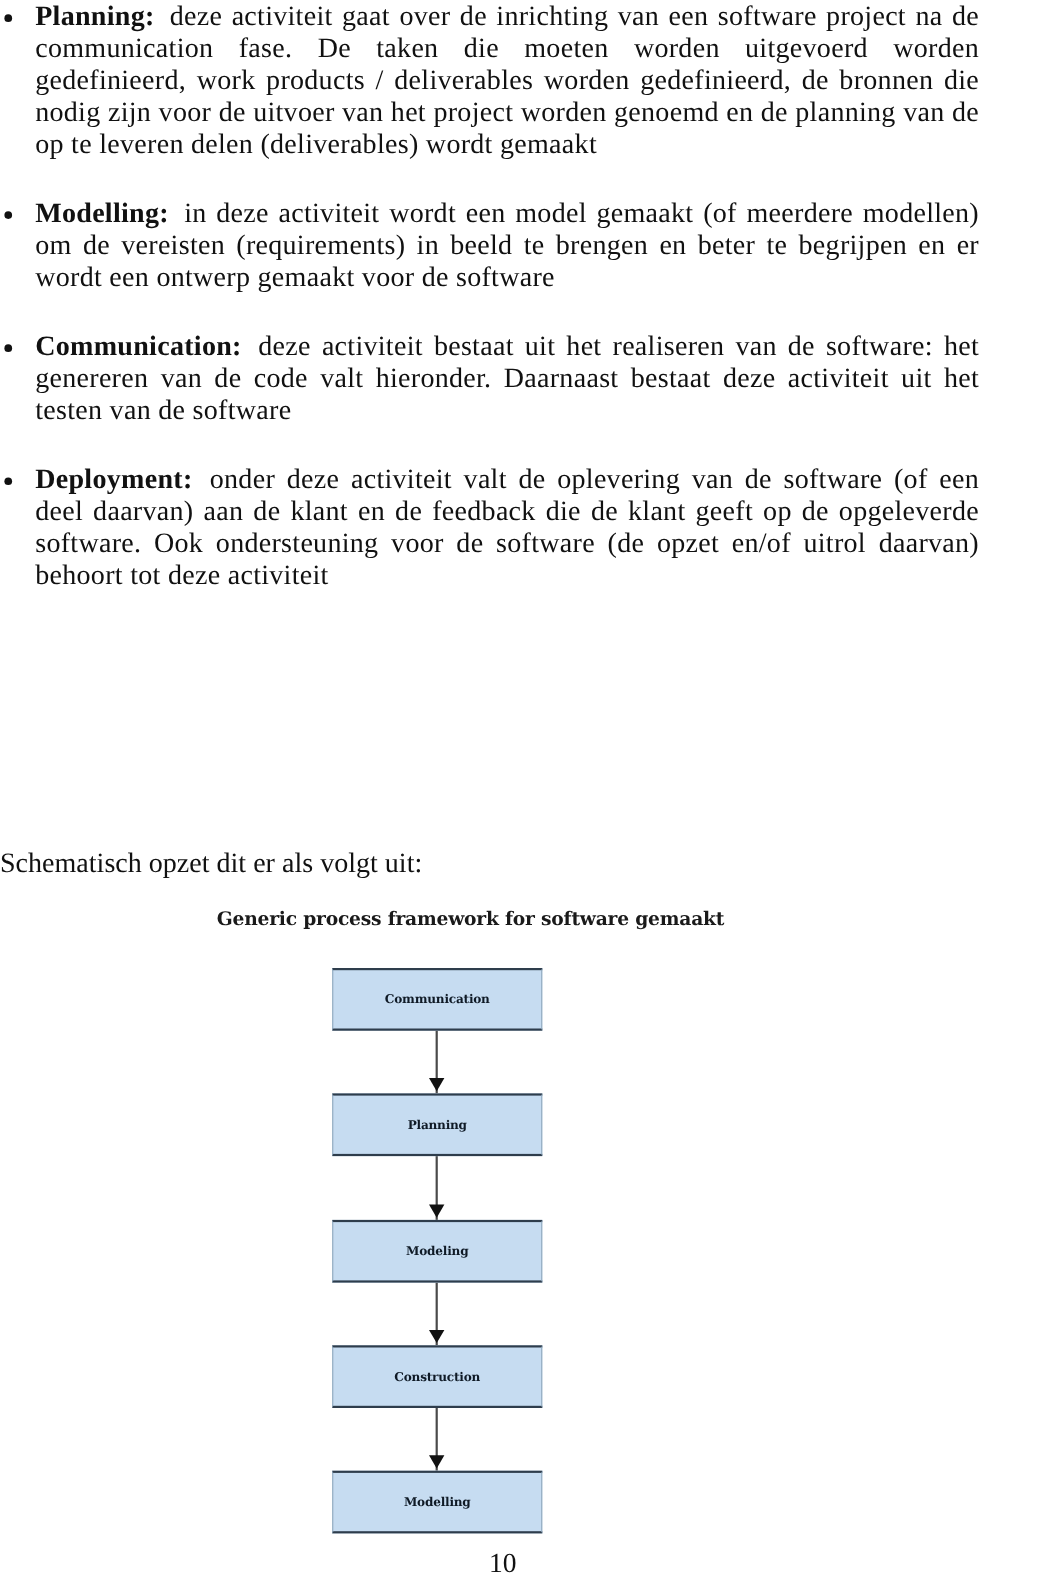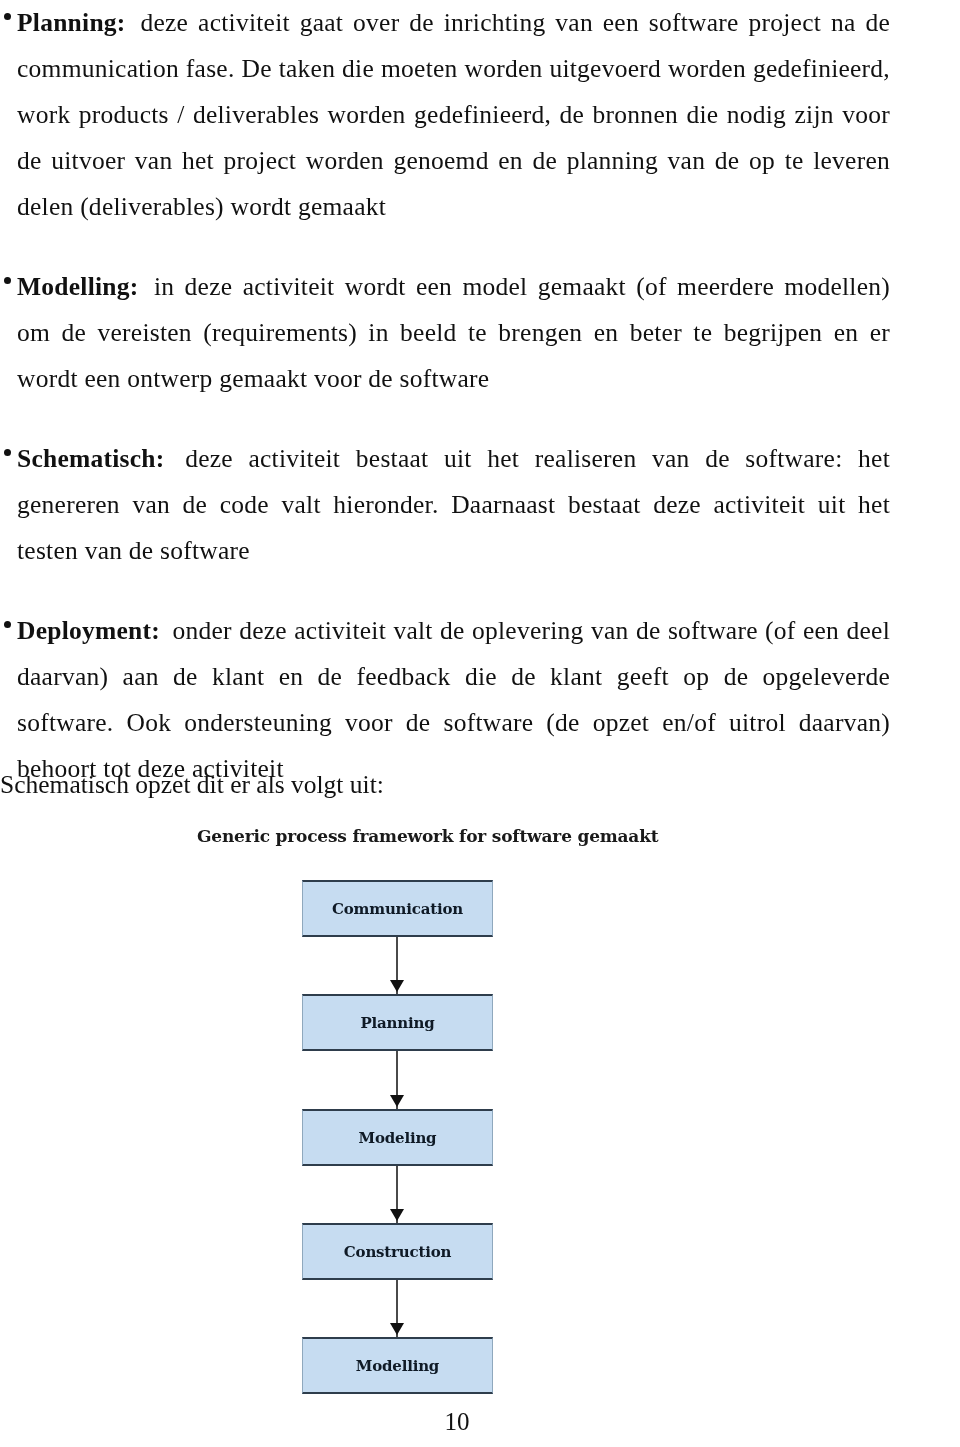--- a/index.html
+++ b/index.html
@@ -28,24 +28,24 @@
   
   .bullets {
     position: absolute;
     left: 0px;
     top: 0px;
     width: 890px;
   }
 
   .bullet-item {
     position: relative;
-    padding-left: 17px;
+    padding-left: 32px;
     margin: 0 0 34px 0;
     font-size: 25.5px;
-    line-height: 46px;
+    line-height: 29px;
     text-align: justify;
     text-justify: inter-word;
     letter-spacing: 0.01em;
   }
   .bullet-item:last-child { margin-bottom: 0; }
 
   .bullet-dot {
     position: absolute;
     left: 4px;
     top: 13px;
@@ -111,21 +111,21 @@
     border-top: 2px solid #2e3d4c;
     border-bottom: 2px solid #2e3d4c;
     display: flex;
     align-items: center;
     justify-content: center;
     z-index: 2;
   }
 
   .node-label {
     font-family: "DejaVu Serif", "Liberation Serif", serif;
-    font-size: 15px;
+    font-size: 11px;
     font-weight: bold;
     color: #0f1a26;
     letter-spacing: -0.2px;
     white-space: nowrap;
   }
 
   .node-0 { top: 0px; }
   .node-1 { top: 114px; }
   .node-2 { top: 229px; }
   .node-3 { top: 343px; }
@@ -184,21 +184,21 @@
     </div>
 
     <div class="bullet-item">
       <span class="bullet-dot"></span>
       <span class="lead">Modelling:</span>
       <span class="body-text">in deze activiteit wordt een model gemaakt (of meerdere modellen) om de vereisten (requirements) in beeld te brengen en beter te begrijpen en er wordt een ontwerp gemaakt voor de software</span>
     </div>
 
     <div class="bullet-item">
       <span class="bullet-dot"></span>
-      <span class="lead">Schematisch:</span>
+      <span class="lead">Communication:</span>
       <span class="body-text">deze activiteit bestaat uit het realiseren van de software: het genereren van de code valt hieronder. Daarnaast bestaat deze activiteit uit het testen van de software</span>
     </div>
 
     <div class="bullet-item">
       <span class="bullet-dot"></span>
       <span class="lead">Deployment:</span>
       <span class="body-text">onder deze activiteit valt de oplevering van de software (of een deel daarvan) aan de klant en de feedback die de klant geeft op de opgeleverde software. Ook ondersteuning voor de software (de opzet en/of uitrol daarvan) behoort tot deze activiteit</span>
     </div>
 
   </div>

